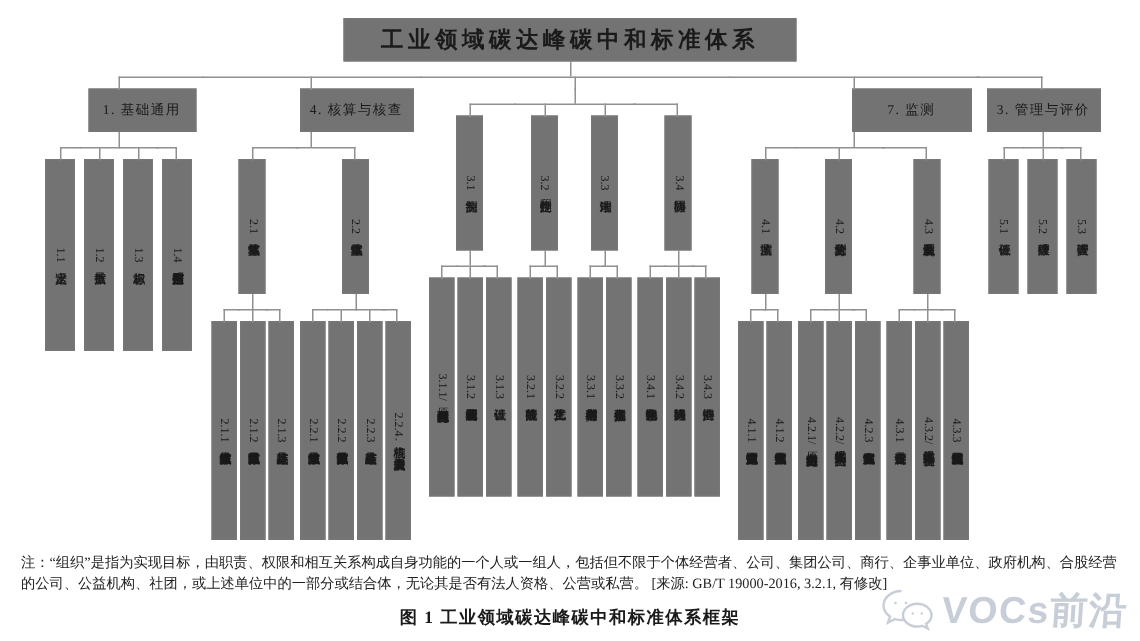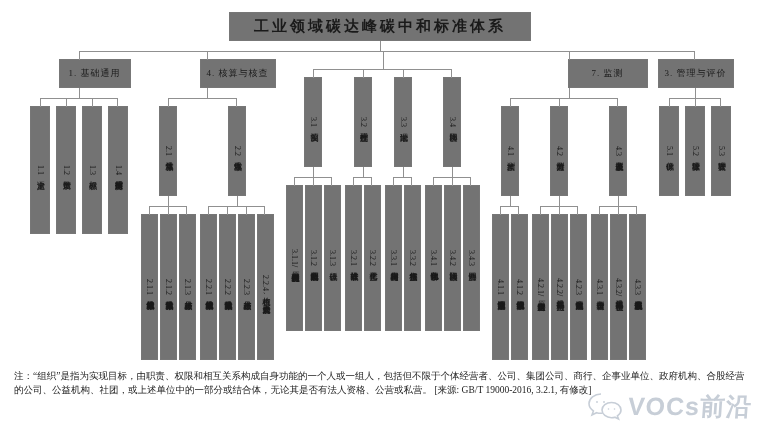--- a/index.html
+++ b/index.html
@@ -302,20 +302,21 @@
                 <span class="vtext">5.3碳资产管理</span>
               </div>
             </li>
           </ul>
         </li>
       </ul>
     </div>
 
   <div class="footnote">注：“组织”是指为实现目标，由职责、权限和相互关系构成自身功能的一个人或一组人，包括但不限于个体经营者、公司、集团公司、商行、企事业单位、政府机构、合股经营的公司、公益机构、社团，或上述单位中的一部分或结合体，无论其是否有法人资格、公营或私营。 [来源: GB/T 19000-2016, 3.2.1, 有修改]</div>
 
+  <div class="caption">图 1  工业领域碳达峰碳中和标准体系框架</div>
 
   <div class="watermark">
     <svg width="36" height="30" viewBox="0 0 36 30" fill="none" stroke="#c7ced7" stroke-width="1.6">
       <path d="M14 2C7.4 2 2 6.3 2 11.6c0 3 1.7 5.6 4.4 7.4L5 23l4.6-2.3c1.4.4 2.9.6 4.4.6.5 0 1 0 1.5-.1"></path>
       <circle cx="10" cy="10" r="0.9" fill="#c7ced7" stroke="none"></circle>
       <circle cx="17" cy="10" r="0.9" fill="#c7ced7" stroke="none"></circle>
       <path d="M24.5 10.5c-5.2 0-9.5 3.4-9.5 7.6 0 4.2 4.3 7.6 9.5 7.6 1.2 0 2.4-.2 3.4-.5L31.5 27l-1.1-3.1c2.2-1.4 3.6-3.5 3.6-5.8 0-4.2-4.3-7.6-9.5-7.6z"></path>
       <circle cx="21.5" cy="17" r="0.8" fill="#c7ced7" stroke="none"></circle>
       <circle cx="27.5" cy="17" r="0.8" fill="#c7ced7" stroke="none"></circle>
     </svg>

